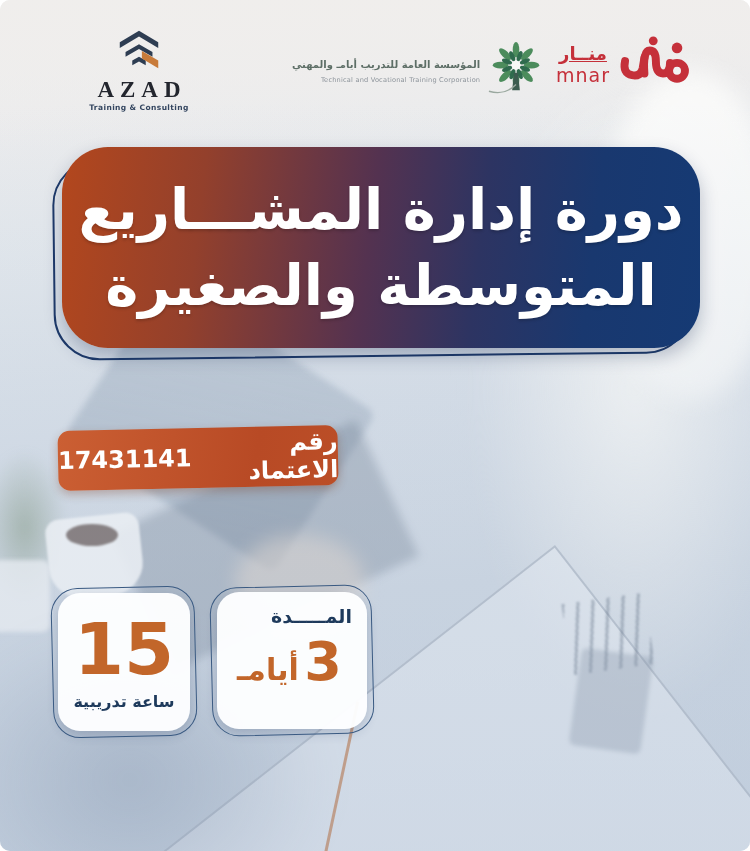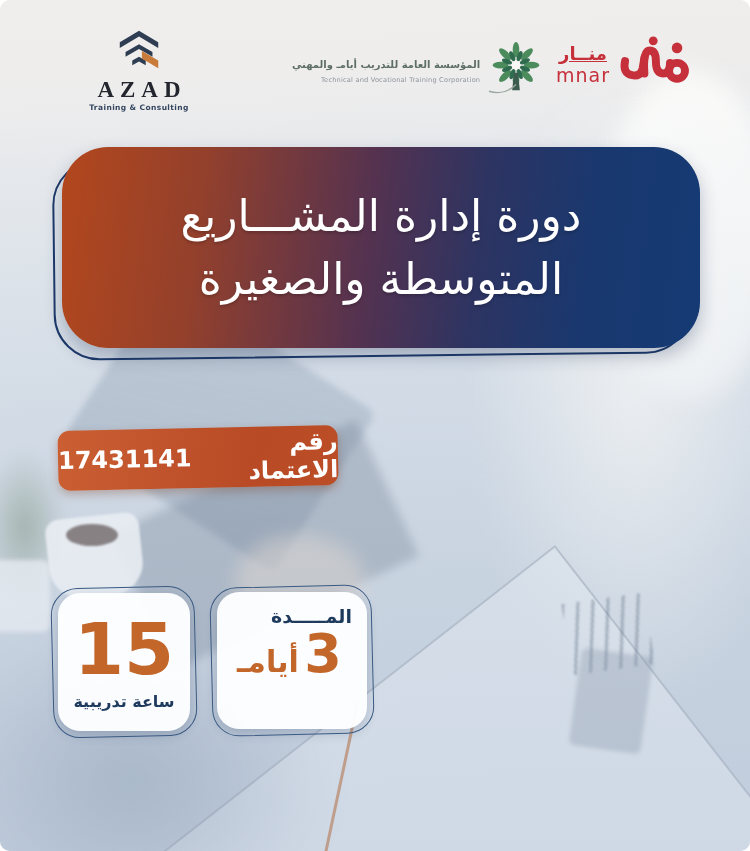--- a/index.html
+++ b/index.html
@@ -48,21 +48,21 @@
     border:2px solid #1e3a6a;border-radius:46px;
     transform:translate(-9px,9px) rotate(-0.7deg);
   }
   .banner{
     position:absolute;left:62px;top:147px;width:638px;height:201px;z-index:2;
     border-radius:46px;color:#fff;text-align:center;
     display:flex;flex-direction:column;justify-content:center;
     background:linear-gradient(97deg,#b3471d 0%,#93402c 22%,#543250 48%,#2d3462 65%,#19386f 82%,#153a74 100%);
     box-shadow:0 8px 18px rgba(20,40,80,.28);
   }
-  .banner .t1,.banner .t2{font-size:44px;font-weight:400;line-height:1.1;direction:rtl;text-shadow:0 2px 3px rgba(0,0,0,.18);}
+  .banner .t1,.banner .t2{font-size:56px;font-weight:700;line-height:1.1;direction:rtl;text-shadow:0 2px 3px rgba(0,0,0,.18);}
   .banner .t1{margin-bottom:14px;}
   
   .accred{
     position:absolute;left:58px;top:428px;width:280px;height:60px;z-index:2;
     border-radius:12px;transform:rotate(-1.2deg);
     background:linear-gradient(100deg,#cb5f33,#b84a25 70%,#bb4e27);
     box-shadow:0 4px 10px rgba(120,50,20,.3);
     color:#fff;display:flex;align-items:center;justify-content:center;gap:10px;
     font-size:24px;font-weight:700;
   }
@@ -73,21 +73,21 @@
   }
   .badge::before{
     content:"";position:absolute;inset:-6px;border:1.5px solid #3a5a82;
     border-radius:27px;transform:rotate(-1.4deg);z-index:-1;
   }
   .hours{left:58px;top:593px;width:132px;height:138px;display:flex;flex-direction:column;align-items:center;justify-content:center;}
   .hours .num{font-size:72px;font-weight:700;color:#c2662a;line-height:1;}
   .hours .lbl{font-size:16px;font-weight:700;color:#1e3a5c;margin-top:7px;direction:rtl;}
   .duration{left:217px;top:592px;width:150px;height:137px;padding:13px 15px 0 10px;}
   .duration .dlbl{font-size:19px;font-weight:700;color:#1e3a5c;text-align:right;direction:rtl;}
-  .duration .dval{text-align:center;color:#c2662a;font-weight:700;direction:rtl;}
+  .duration .dval{text-align:center;color:#c2662a;font-weight:700;margin-top:8px;direction:rtl;}
   .duration .dval .n{font-size:54px;line-height:1;}
   .duration .dval .u{font-size:30px;}
 </style>
 </head>
 <body>
 
 <div class="poster">
 
   <div class="bg">
     <div class="bg-top-light"></div>

